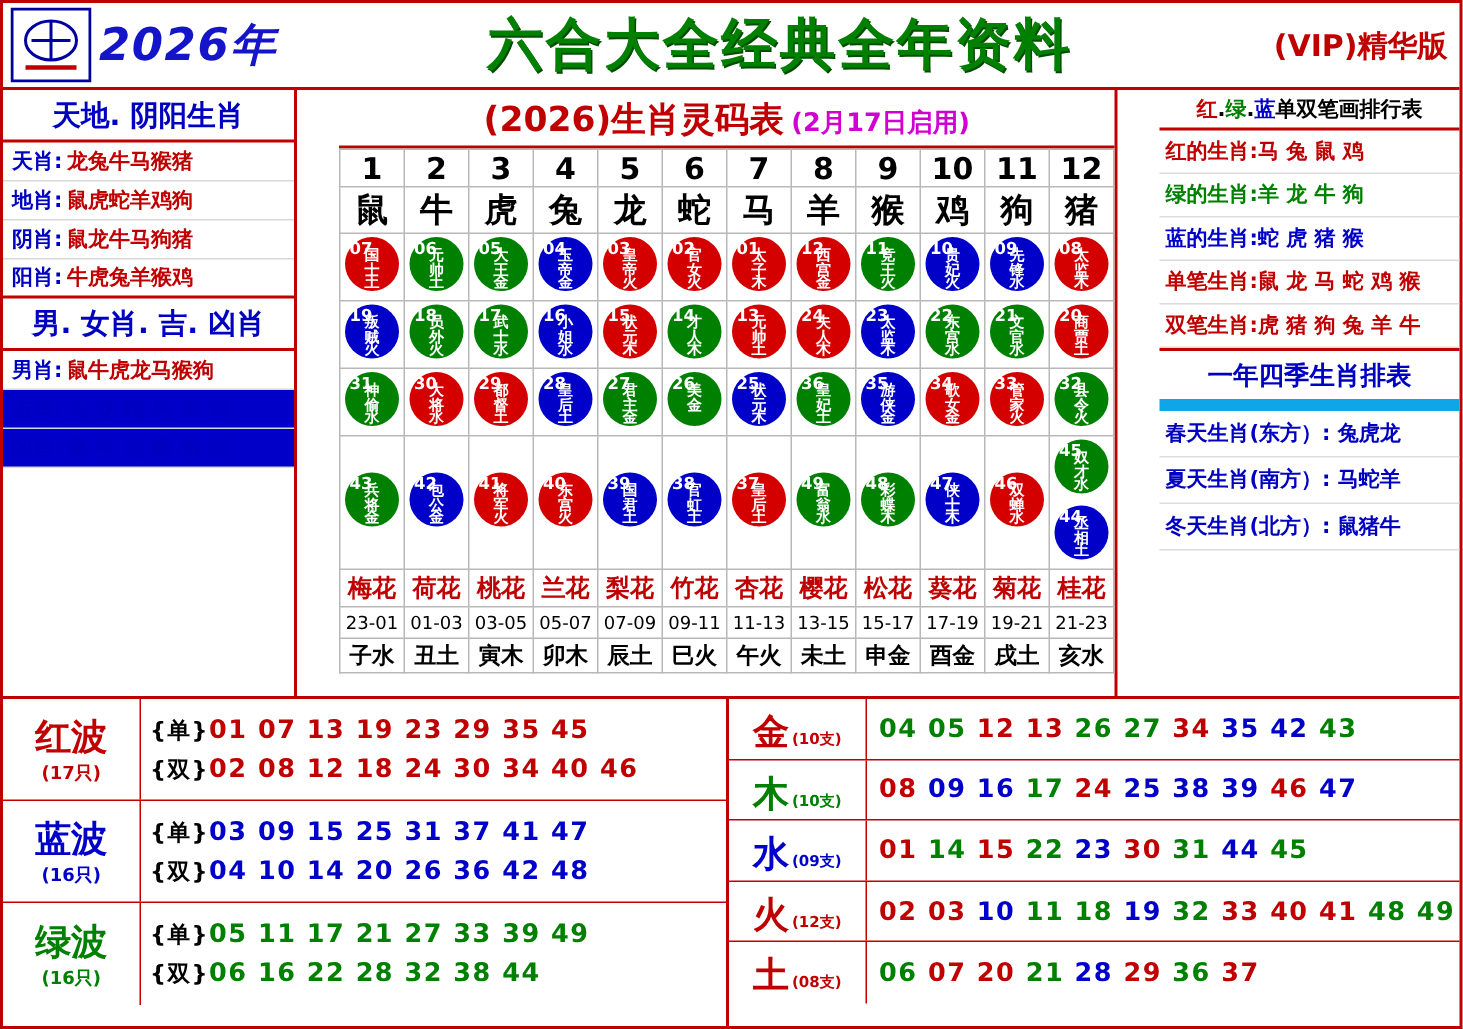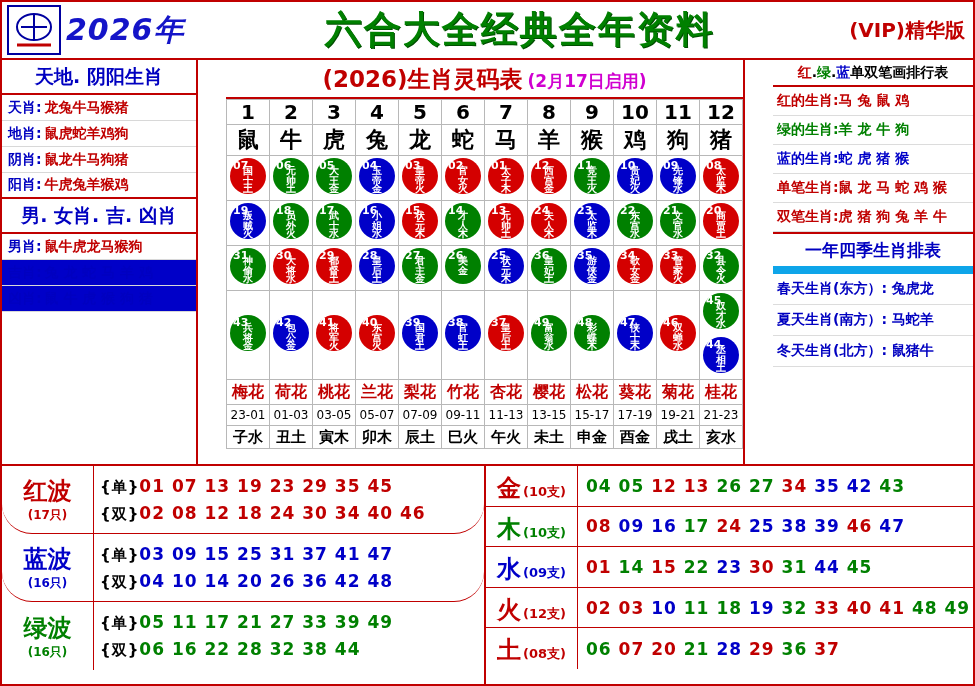--- a/index.html
+++ b/index.html
@@ -51,33 +51,33 @@
   .rhead{text-align:center;font-size:14px;font-weight:bold;padding:4px 0 3px;border-bottom:2px solid #c00000;white-space:nowrap;}
   .rhead .r{color:#c00000;}.rhead .g{color:#008000;}.rhead .b{color:#0000c8;}.rhead .k{color:#000;}
   .rline{font-size:14px;font-weight:bold;padding:5px 4px;border-bottom:1px solid #dcdcdc;white-space:nowrap;}
   .c-red{color:#c00000;}.c-green{color:#008000;}.c-blue{color:#0000c8;}
   .rhead2{text-align:center;font-size:17px;font-weight:bold;color:#0000c0;padding:5px 0 4px;border-top:2px solid #c00000;border-bottom:8px solid #0ea5e9;}
   .rline2{font-size:14px;font-weight:bold;color:#0000c0;padding:6px 4px;border-bottom:1px solid #dcdcdc;white-space:nowrap;}
   
   .bottom{display:flex;height:calc(686px - 4px - 56px - 404px - 2px);border-top:2px solid #c00000;}
   .bL{width:484px;border-right:2px solid #c00000;box-sizing:border-box;}
   .bR{flex:1;box-sizing:border-box;}
-  .wave{display:flex;align-items:center;height:68px;border-bottom:1px solid #c00000;box-sizing:border-box;border-radius:30px;}
+  .wave{display:flex;align-items:center;height:68px;border-bottom:1px solid #c00000;box-sizing:border-box;}
   .wave:last-child{border-bottom:none;}
   .wname{width:92px;text-align:center;border-right:1px solid #c00000;height:100%;display:flex;flex-direction:column;align-items:center;justify-content:center;box-sizing:border-box;}
   .wname .nm{font-size:24px;font-weight:bold;}
   .wname .ct{font-size:12px;font-weight:bold;}
   .wnums{flex:1;padding-left:6px;}
   .wl{font-size:17px;font-weight:bold;padding:3px 0;white-space:nowrap;letter-spacing:1px;}
   .wl .tag{font-size:15px;}
   .el{display:flex;align-items:center;height:40.6px;border-bottom:1px solid #c00000;box-sizing:border-box;}
   .el:last-child{border-bottom:none;}
   .ename{width:92px;display:flex;align-items:baseline;justify-content:center;border-right:1px solid #c00000;height:100%;box-sizing:border-box;padding-top:6px;}
   .ename .nm{font-size:24px;font-weight:bold;}
-  .ename .ct{font-size:13px;font-weight:bold;padding-left:2px;}
+  .ename .ct{font-size:10px;font-weight:bold;padding-left:2px;}
   .enums{flex:1;padding-left:8px;font-size:17px;font-weight:bold;letter-spacing:1px;white-space:nowrap;}
 </style>
 </head>
 <body>
 
 <div class="page">
 
   <div class="header">
     <div class="logo">
       <svg width="54" height="50" viewBox="0 0 54 50">

